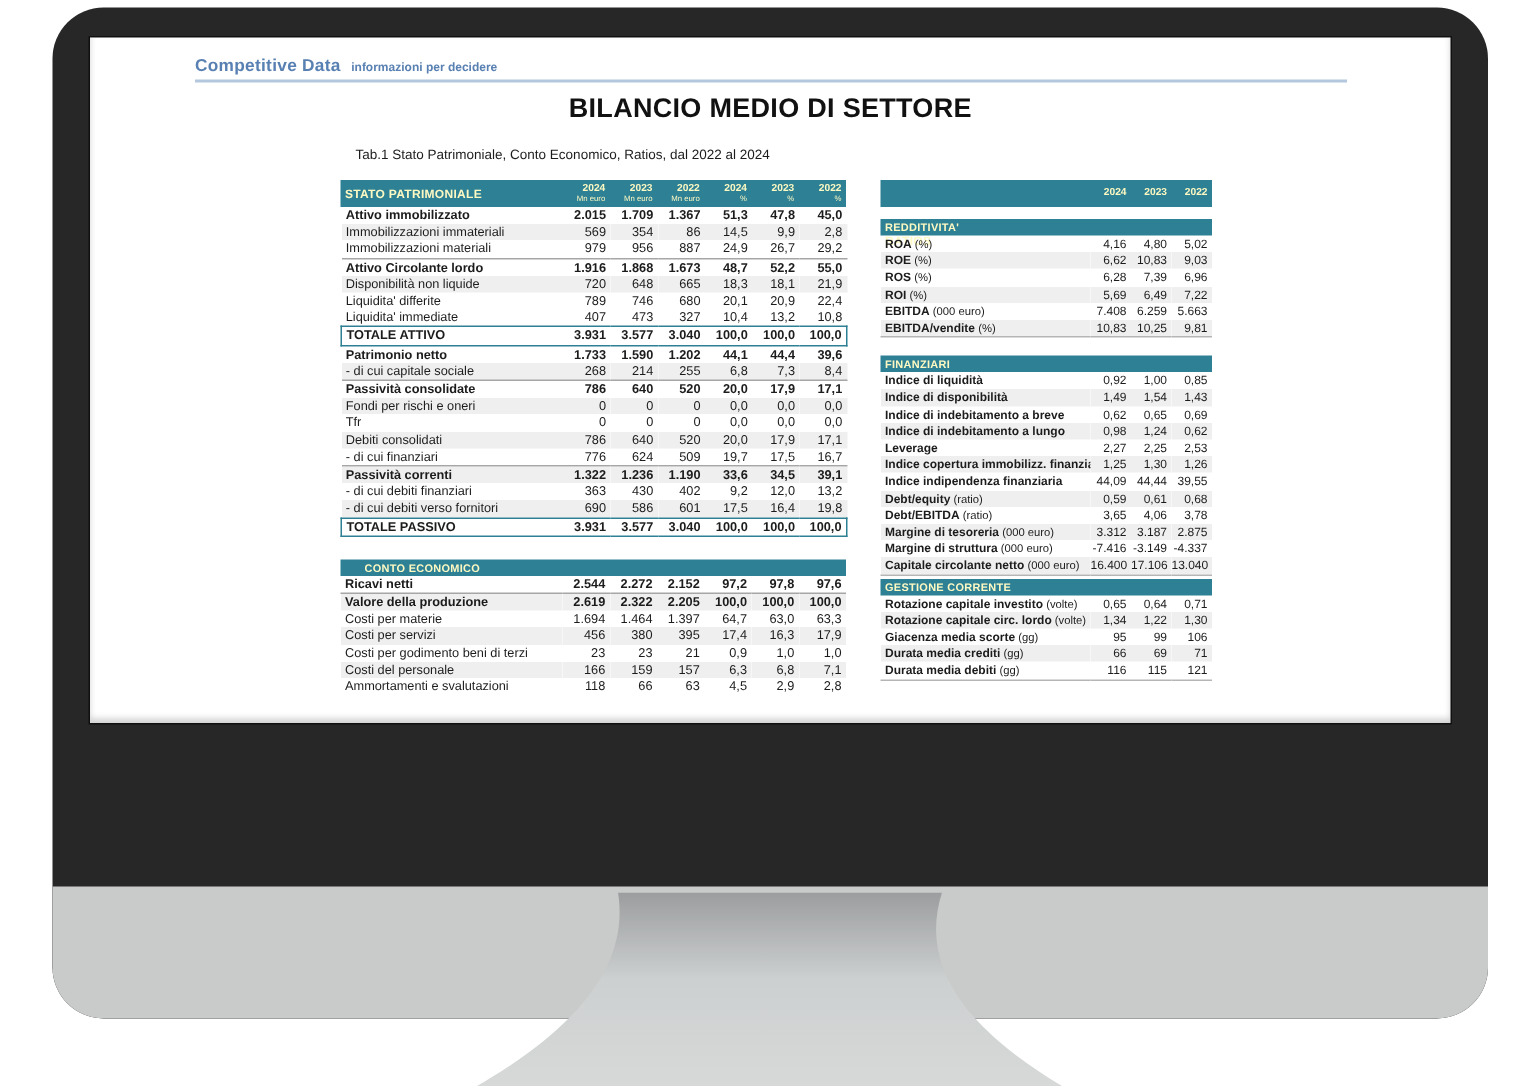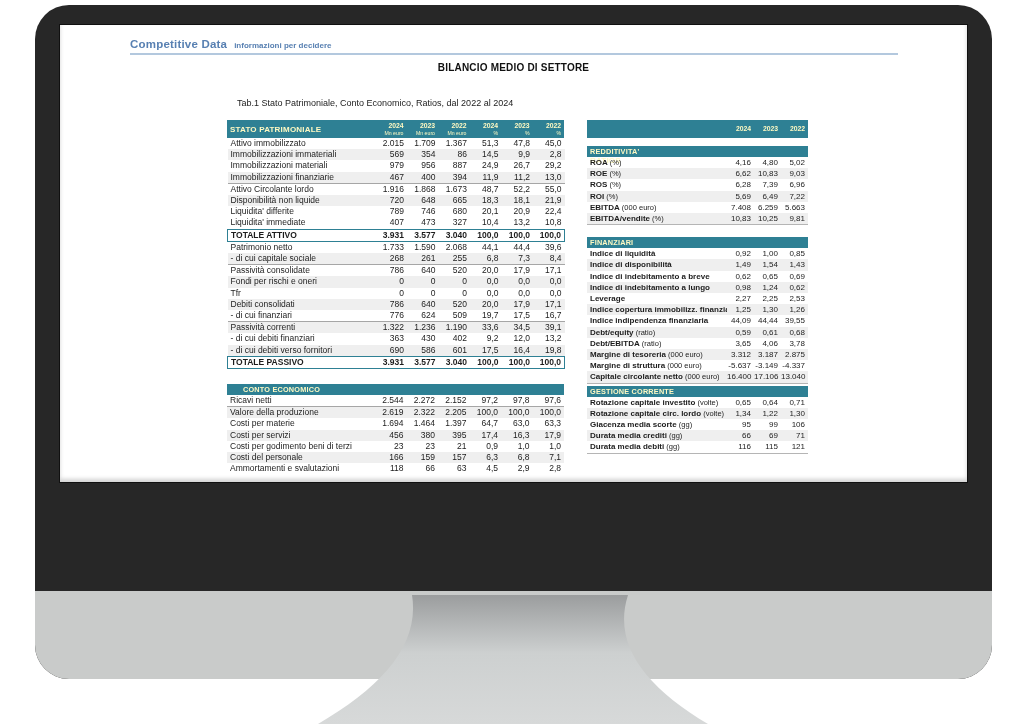--- a/index.html
+++ b/index.html
@@ -21,21 +21,21 @@
     position:absolute;left:25px;top:20px;width:907px;height:457px;
     background:#ffffff;box-shadow:0 0 0 1px #101010, inset 0 -3px 4px rgba(0,0,0,.18);
   }
   .stand{position:absolute;left:0;top:595px;width:1024px;height:129px;}
   
   .brand{position:absolute;left:70px;top:9px;white-space:nowrap;}
   .brand-name{font-size:11.5px;font-weight:bold;color:#5880b2;letter-spacing:.2px;}
   .brand-tag{font-size:8px;font-weight:bold;color:#5880b2;margin-left:7px;}
   .brand-line{position:absolute;left:70px;top:28px;width:768px;height:2px;background:#b3c8de;}
   .doc-title{position:absolute;left:0;top:37px;width:100%;text-align:center;
-    font-size:10px;font-weight:bold;color:#111;letter-spacing:.2px;}
+    font-size:18px;font-weight:bold;color:#111;letter-spacing:.2px;}
   .doc-subtitle{position:absolute;left:177px;top:73px;font-size:9px;color:#1c1c1c;}
   .leftcol{position:absolute;left:167px;top:95px;width:337px;}
   .rightcol{position:absolute;left:527px;top:95px;width:221px;}
   
   .band{background:#2e8094;color:#fef9c3;}
   .hdr-band{display:flex;height:18px;}
   .hdr-title{flex:1;font-size:8px;font-weight:bold;padding:5px 0 0 3px;letter-spacing:.2px;}
   .col-h{width:31.5px;text-align:right;padding-right:3px;box-sizing:border-box;}
   .col-h .y{font-size:6.8px;font-weight:bold;line-height:8px;margin-top:2px;}
   .col-h .u{font-size:5.2px;line-height:6px;}
@@ -49,21 +49,21 @@
     padding-left:16px;letter-spacing:.2px;}
   
   table{border-collapse:collapse;table-layout:fixed;font-family:"Liberation Sans",sans-serif;}
   table.ft{width:337px;}
   table.rt{width:221px;}
   td{padding:0;height:11.2px;line-height:11.2px;white-space:nowrap;overflow:hidden;
      font-size:8.5px;color:#1c1c1c;}
   td.lbl{padding-left:3px;}
   td.num{text-align:right;padding-right:3px;}
   tr.alt{background:#efefef;}
-  tr.b td{font-weight:normal;margin-top:17px;}
+  tr.b td{font-weight:bold;margin-top:17px;}
   tr.s td{border-top:1px solid #a6a6a6;}
   tr.t td{font-weight:bold;border-top:1.5px solid #2e8094;border-bottom:1.5px solid #2e8094;}
   tr.t td:first-child{border-left:1.5px solid #2e8094;}
   tr.t td:last-child{border-right:1.5px solid #2e8094;}
   table.rt td{font-size:8px;}
   table.rt td.lbl .bl{font-weight:bold;}
   table.rt td.lbl .un{font-weight:normal;font-size:7.5px;}
   table.rt tr:last-child td{border-bottom:1px solid #b5b5b5;}
 </style>
 </head>
@@ -137,29 +137,20 @@
             </tr>
             <tr>
               <td class="lbl">Immobilizzazioni materiali</td>
               <td class="num">979</td>
               <td class="num">956</td>
               <td class="num">887</td>
               <td class="num">24,9</td>
               <td class="num">26,7</td>
               <td class="num">29,2</td>
             </tr>
-            <tr class="alt">
-              <td class="lbl">Immobilizzazioni finanziarie</td>
-              <td class="num">467</td>
-              <td class="num">400</td>
-              <td class="num">394</td>
-              <td class="num">11,9</td>
-              <td class="num">11,2</td>
-              <td class="num">13,0</td>
-            </tr>
             <tr class="b s">
               <td class="lbl">Attivo Circolante  lordo</td>
               <td class="num">1.916</td>
               <td class="num">1.868</td>
               <td class="num">1.673</td>
               <td class="num">48,7</td>
               <td class="num">52,2</td>
               <td class="num">55,0</td>
             </tr>
             <tr class="alt">
@@ -195,29 +186,29 @@
               <td class="num">3.577</td>
               <td class="num">3.040</td>
               <td class="num">100,0</td>
               <td class="num">100,0</td>
               <td class="num">100,0</td>
             </tr>
             <tr class="b">
               <td class="lbl">Patrimonio netto</td>
               <td class="num">1.733</td>
               <td class="num">1.590</td>
-              <td class="num">2.068</td>
+              <td class="num">1.202</td>
               <td class="num">44,1</td>
               <td class="num">44,4</td>
               <td class="num">39,6</td>
             </tr>
             <tr class="alt">
               <td class="lbl"> - di cui capitale sociale</td>
               <td class="num">268</td>
-              <td class="num">261</td>
+              <td class="num">214</td>
               <td class="num">255</td>
               <td class="num">6,8</td>
               <td class="num">7,3</td>
               <td class="num">8,4</td>
             </tr>
             <tr class="b s">
               <td class="lbl">Passività consolidate</td>
               <td class="num">786</td>
               <td class="num">640</td>
               <td class="num">520</td>
@@ -491,21 +482,21 @@
                 <td class="num">3,78</td>
               </tr>
               <tr class="alt">
                 <td class="lbl"><span class="bl">Margine di tesoreria</span><span class="un"> (000 euro)</span></td>
                 <td class="num">3.312</td>
                 <td class="num">3.187</td>
                 <td class="num">2.875</td>
               </tr>
               <tr>
                 <td class="lbl"><span class="bl">Margine di struttura</span><span class="un"> (000 euro)</span></td>
-                <td class="num">-5.637</td>
+                <td class="num">-7.416</td>
                 <td class="num">-3.149</td>
                 <td class="num">-4.337</td>
               </tr>
               <tr class="alt">
                 <td class="lbl"><span class="bl">Capitale circolante netto</span><span class="un"> (000 euro)</span></td>
                 <td class="num">16.400</td>
                 <td class="num">17.106</td>
                 <td class="num">13.040</td>
               </tr>
             </tbody>

